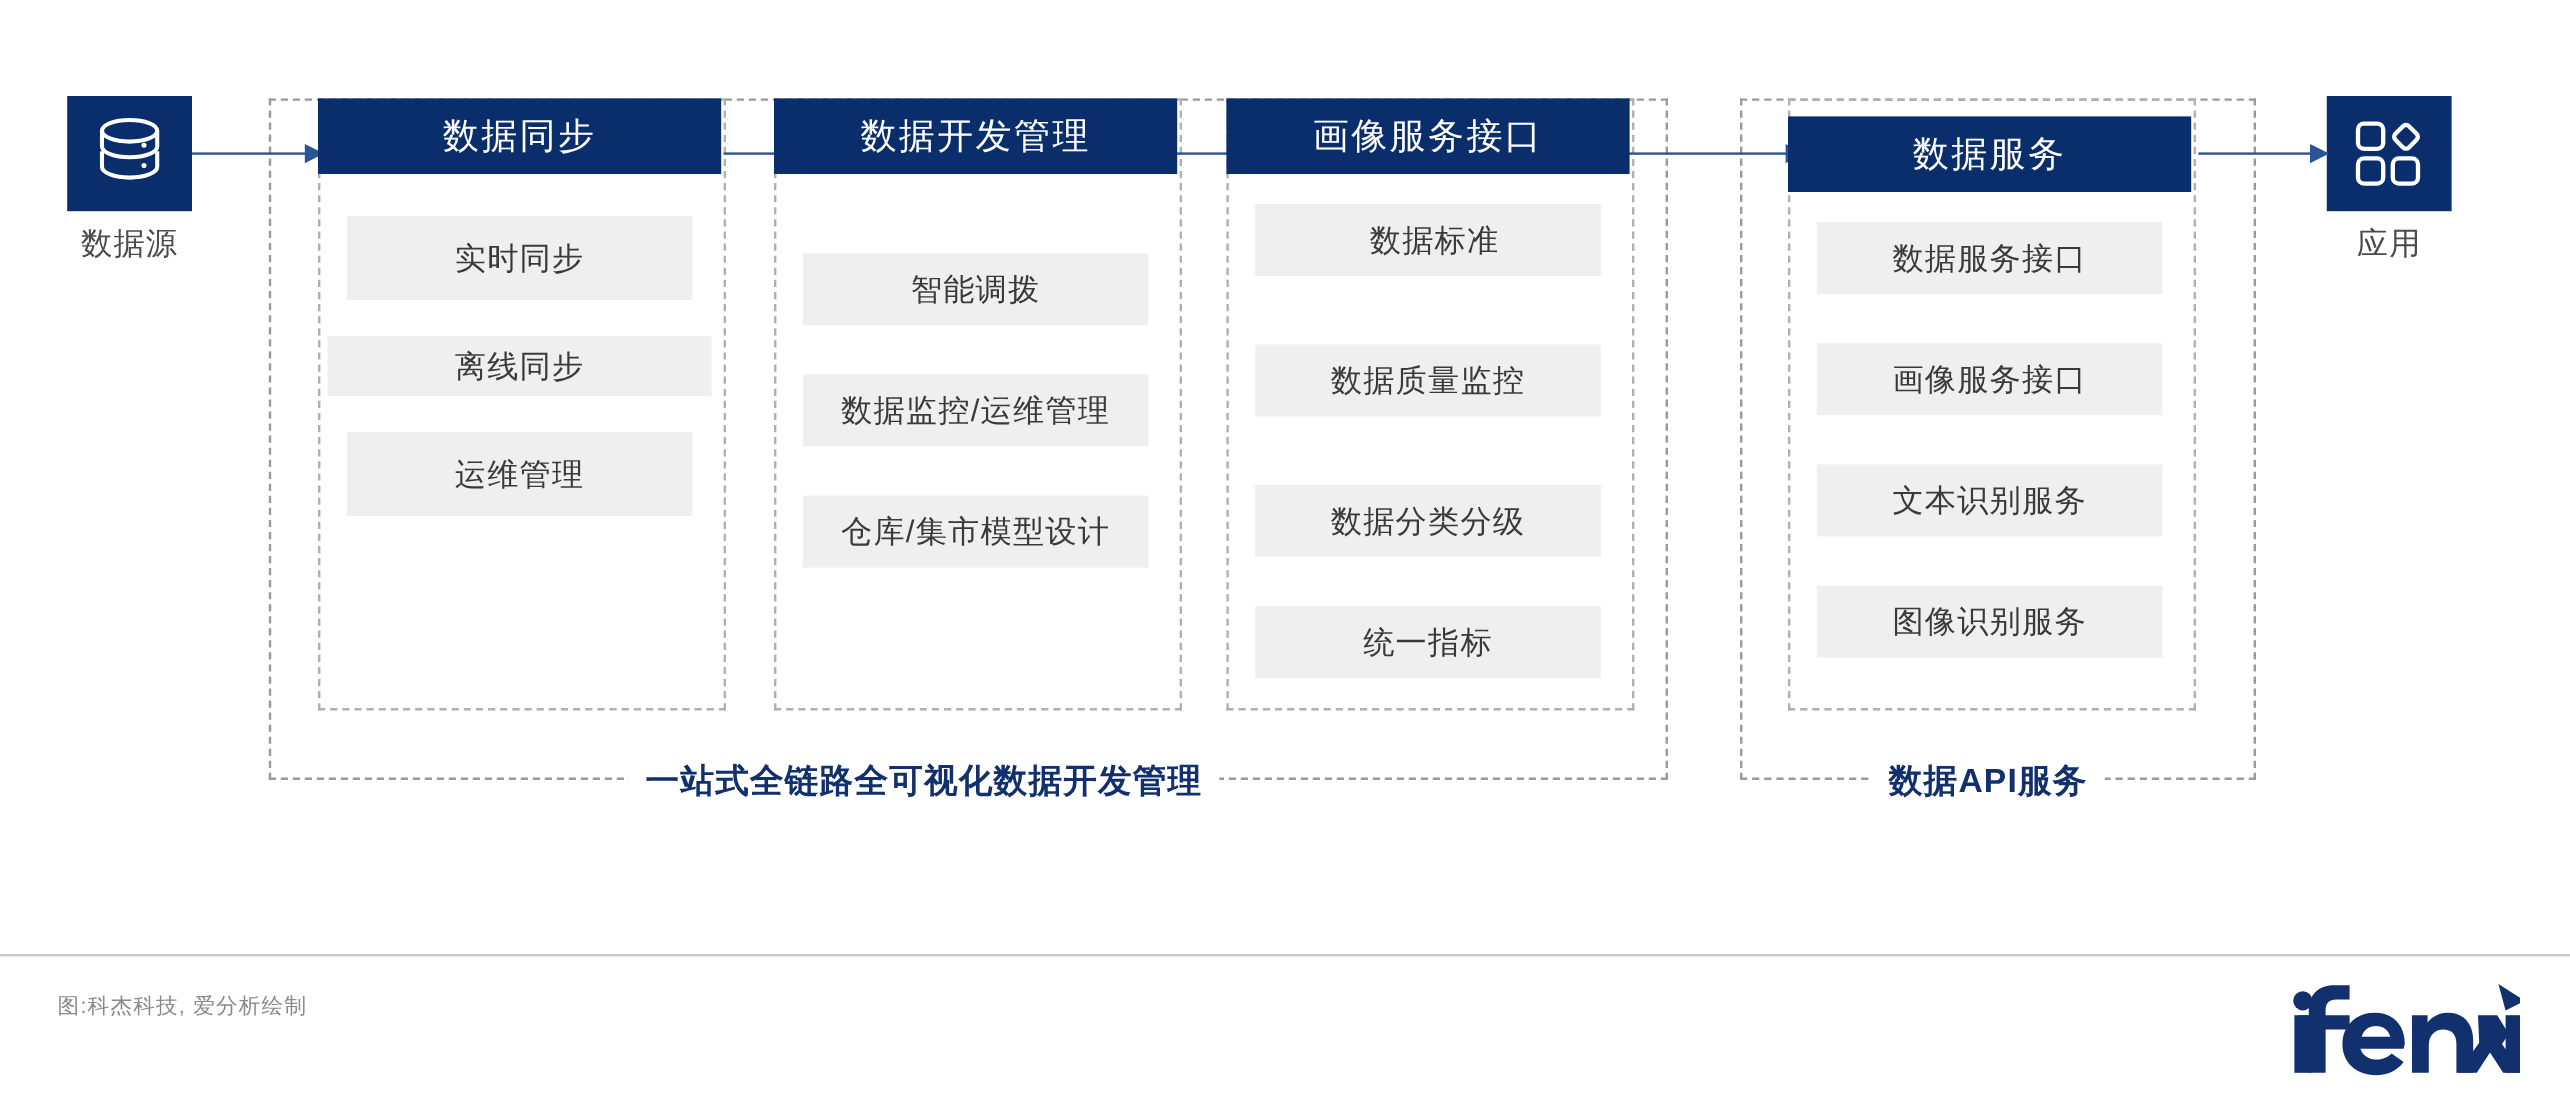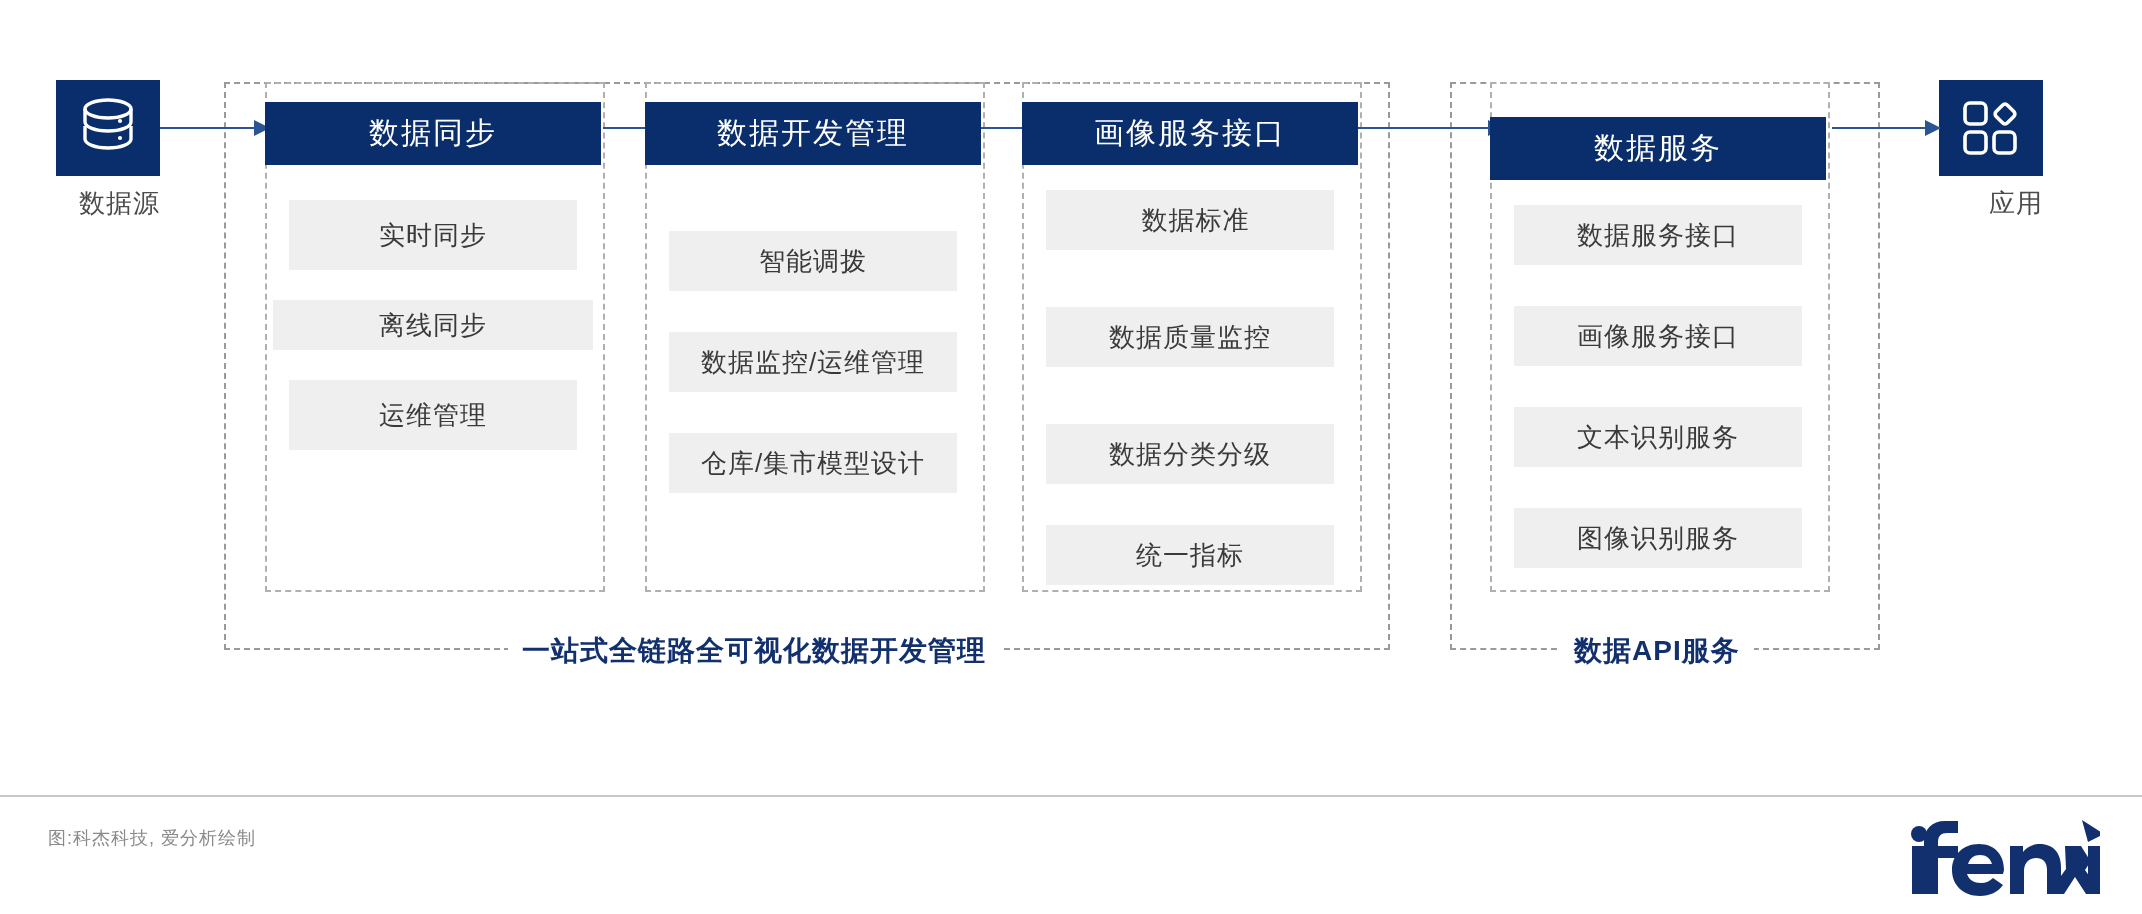--- a/index.html
+++ b/index.html
@@ -11,37 +11,37 @@
   }
   #stage{position:absolute;left:0;top:0;width:2142px;height:914px;}
 
   
   .endpoint{position:absolute;}
   .endpoint .tile{
     width:104px;height:96px;background:#0a2e6b;
     display:flex;align-items:center;justify-content:center;
   }
   .endpoint .elabel{
-    margin-top:10px;text-align:right;width:104px;
+    margin-top:10px;text-align:center;width:104px;
     font-size:26px;color:#4b4b4b;letter-spacing:1px;white-space:nowrap;
   }
 
   
   .dashed{
     position:absolute;border:2px dashed #9a9a9a;box-sizing:border-box;
     background:transparent;
   }
   .dashed.inner{border-color:#b0b0b0;}
 
   
   .col{position:absolute;}
   .col .chead{
     background:#0a2e6b;color:#ffffff;
     height:63px;display:flex;align-items:center;justify-content:center;
-    font-size:30px;letter-spacing:2px;white-space:nowrap;margin-top:20px;
+    font-size:30px;letter-spacing:2px;white-space:nowrap;
   }
   .col .citem{
     background:#efefef;color:#3a3a3a;
     height:60px;display:flex;align-items:center;justify-content:center;
     font-size:26px;letter-spacing:1px;white-space:nowrap;
   }
 
   
   .conn{position:absolute;height:2px;background:#2a5493;}
   .conn .head{
@@ -162,21 +162,21 @@
     <div style="height:25px;"></div>
     <div class="citem" style="margin:0 24px;">数据服务接口</div>
     <div style="height:41px;"></div>
     <div class="citem" style="margin:0 24px;">画像服务接口</div>
     <div style="height:41px;"></div>
     <div class="citem" style="margin:0 24px;">文本识别服务</div>
     <div style="height:41px;"></div>
     <div class="citem" style="margin:0 24px;">图像识别服务</div>
   </div>
 
-  <div class="gcaption" style="left:508px;top:632px;">一站式全链路全可视化数据开发管理</div>
+  <div class="gcaption" style="left:524px;top:632px;">一站式全链路全可视化数据开发管理</div>
   <div class="gcaption" style="left:1560px;top:632px;">数据API服务</div>
 
   <div id="footer-rule"></div>
   <div id="footer-credit">图:科杰科技, 爱分析绘制</div>
 
   <div id="footer-logo">
     <svg width="190" height="80" viewBox="0 0 190 80" aria-hidden="true">
       <g fill="#12306e">
 
         <circle cx="9" cy="16" r="8"></circle>

